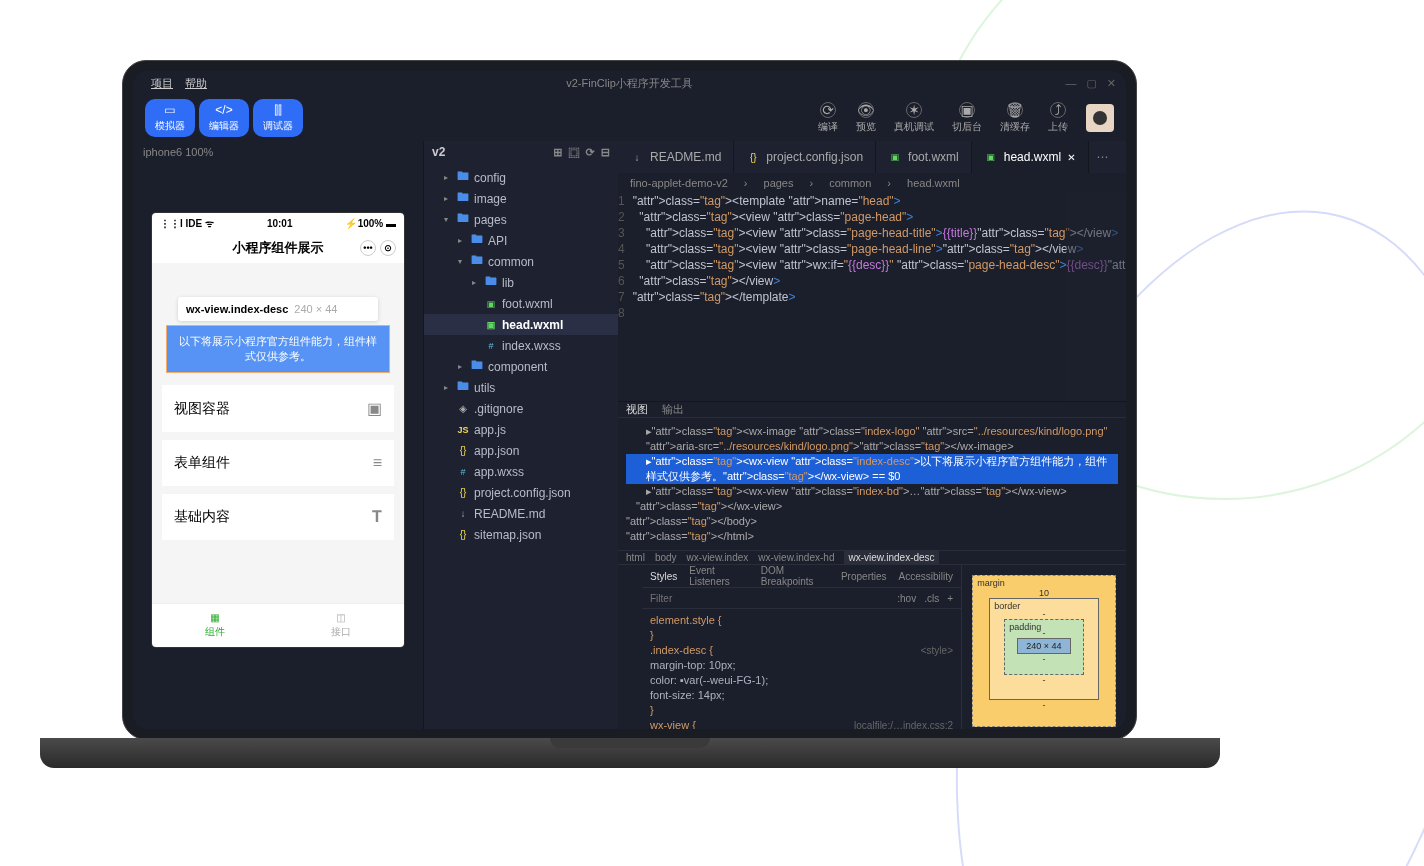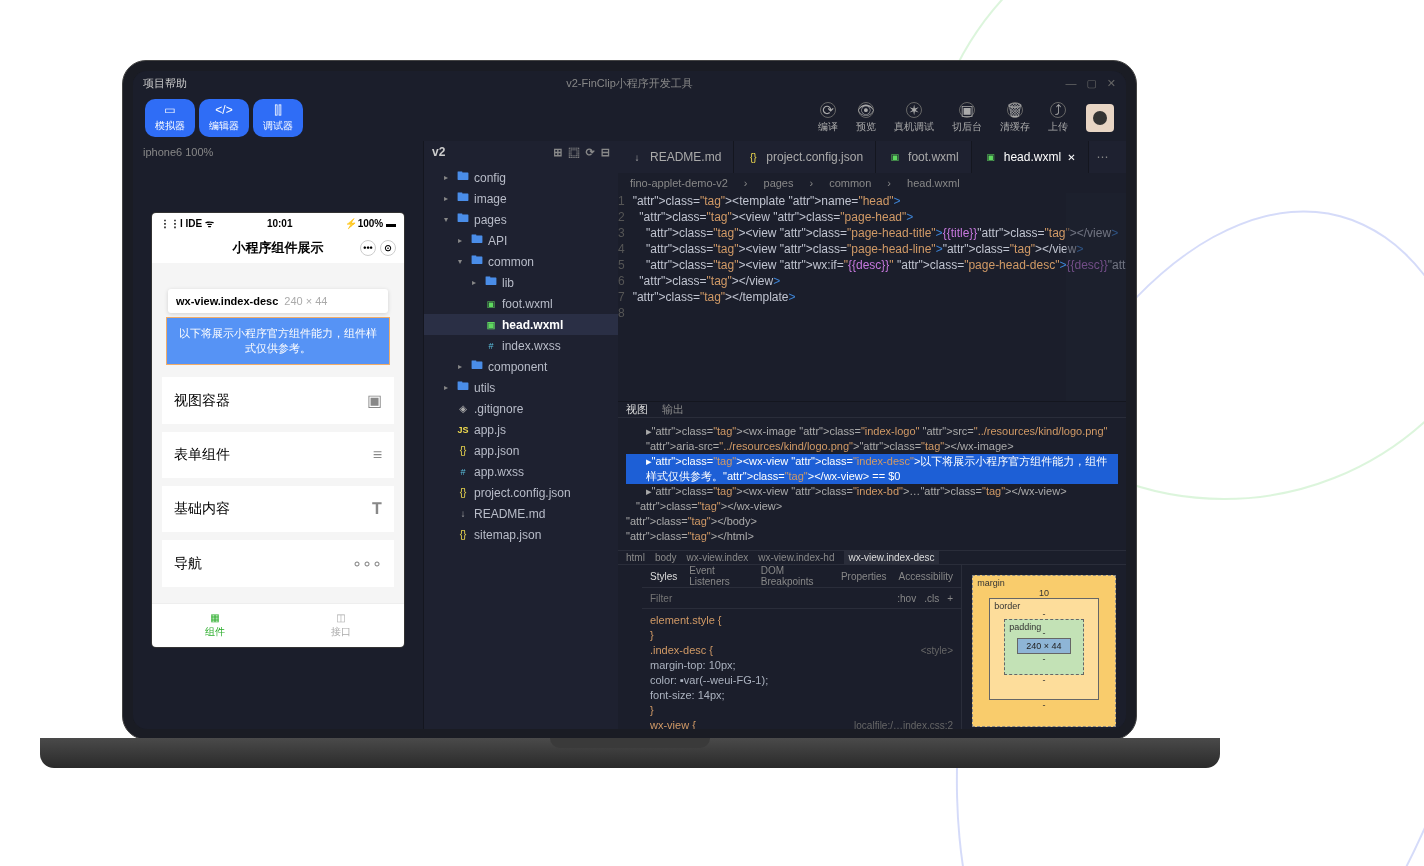--- a/index.html
+++ b/index.html
@@ -15,21 +15,21 @@
 .laptop-screen-frame { width: 1015px; height: 680px; background: #1a1c24; border-radius: 24px; padding: 10px; border: 1px solid #444; }
 .laptop-camera { position: absolute; left: 50%; top: 14px; transform: translateX(-50%); width: 6px; height: 6px; background: #333; border-radius: 50%; }
 .laptop-base { width: 1180px; height: 30px; background: linear-gradient(#4a4a4a, #2a2a2a); margin: 0 auto; border-radius: 0 0 14px 14px; margin-top: -2px; position: relative; left: -82px; }
 .laptop-notch { width: 160px; height: 10px; background: #3a3a3a; margin: 0 auto; border-radius: 0 0 10px 10px; }
 
 
 .app { width: 100%; height: 100%; background: #1b1e2b; border-radius: 14px; overflow: hidden; display: flex; flex-direction: column; color: #c0c4d0; font-size: 12px; }
 
 
 .titlebar { height: 24px; background: #1b1e2b; display: flex; align-items: center; justify-content: center; position: relative; font-size: 11px; color: #888; }
-.titlebar-left { position: absolute; left: 10px; display: flex; color: #ccc; }
+.titlebar-left { position: absolute; left: 18px; display: flex; gap: 12px; color: #ccc; text-decoration: underline; }
 .titlebar-right { position: absolute; right: 10px; display: flex; gap: 10px; color: #666; }
 
 
 .toolbar { height: 46px; display: flex; align-items: center; padding: 0 12px; justify-content: space-between; }
 .toolbar-left { display: flex; gap: 6px; }
 .toolbar-btn { background: #2f6df6; color: #fff; padding: 4px 10px; border-radius: 10px; display: flex; flex-direction: column; align-items: center; font-size: 10px; gap: 2px; }
 .toolbar-btn .icon { font-size: 12px; }
 .toolbar-btn-group { display: flex; gap: 4px; }
 .toolbar-right { display: flex; gap: 18px; align-items: center; }
 .toolbar-action { display: flex; flex-direction: column; align-items: center; font-size: 10px; color: #aaa; gap: 2px; }
@@ -43,21 +43,21 @@
 
 .simulator-panel { width: 290px; background: #1b1e2b; display: flex; flex-direction: column; }
 .simulator-header { height: 22px; padding: 0 10px; font-size: 11px; color: #888; display: flex; align-items: center; }
 .simulator-device { flex: 1; display: flex; align-items: flex-start; justify-content: center; padding-top: 50px; }
 .device-frame { width: 252px; background: #fff; border-radius: 4px; overflow: hidden; color: #000; box-shadow: 0 0 0 1px #333; position: relative; }
 .device-statusbar { height: 20px; display: flex; align-items: center; justify-content: space-between; padding: 0 8px; font-size: 10px; font-weight: 600; }
 .device-title-bar { height: 30px; display: flex; align-items: center; justify-content: center; position: relative; font-size: 13px; font-weight: 600; }
 .device-title-actions { position: absolute; right: 8px; display: flex; gap: 4px; }
 .device-title-actions span { width: 16px; height: 16px; border: 1px solid #ccc; border-radius: 10px; display: flex; align-items: center; justify-content: center; font-size: 9px; }
 .device-content { padding: 18px 10px 8px; background: #f5f5f5; min-height: 340px; }
-.device-tooltip { background: #fff; padding: 6px 8px; font-size: 11px; border-radius: 3px; box-shadow: 0 1px 4px rgba(0,0,0,0.15); margin: 8px auto 4px; width: 220px; text-align: left; }
+.device-tooltip { background: #fff; padding: 6px 8px; font-size: 11px; border-radius: 3px; box-shadow: 0 1px 4px rgba(0,0,0,0.15); margin: 16px auto 4px; width: 200px; text-align: left; }
 .device-tooltip b { font-weight: 600; }
 .device-tooltip .dim { color: #aaa; margin-left: 6px; }
 .device-highlight { background: #3b82f6; opacity: 0.85; color: #fff; padding: 8px 10px; font-size: 11px; text-align: center; border: 1px solid #f0a050; margin: 0 4px 12px; }
 .device-list-item { background: #fff; padding: 14px 12px; margin-bottom: 8px; display: flex; align-items: center; justify-content: space-between; font-size: 14px; }
 .device-list-item .icon { color: #888; font-size: 16px; }
 .device-tabbar { height: 44px; display: flex; border-top: 1px solid #eee; }
 .device-tabbar-item { flex: 1; display: flex; flex-direction: column; align-items: center; justify-content: center; font-size: 10px; color: #aaa; gap: 2px; }
 .device-tabbar-item.active { color: #2aad2a; }
 
 
@@ -218,24 +218,20 @@
                       <span class="icon">▣</span>
                     </div>
                     <div class="device-list-item">
                       <span>表单组件</span>
                       <span class="icon">≡</span>
                     </div>
                     <div class="device-list-item">
                       <span>基础内容</span>
                       <span class="icon">𝐓</span>
                     </div>
-                    <div class="device-list-item">
-                      <span>导航</span>
-                      <span class="icon">∘∘∘</span>
-                    </div>
                   </div>
               </div>
               <div class="device-tabbar">
                 <div class="device-tabbar-item active">
                     <span>▦</span>
                     <span>组件</span>
                   </div>
                 <div class="device-tabbar-item">
                     <span>◫</span>
                     <span>接口</span>

